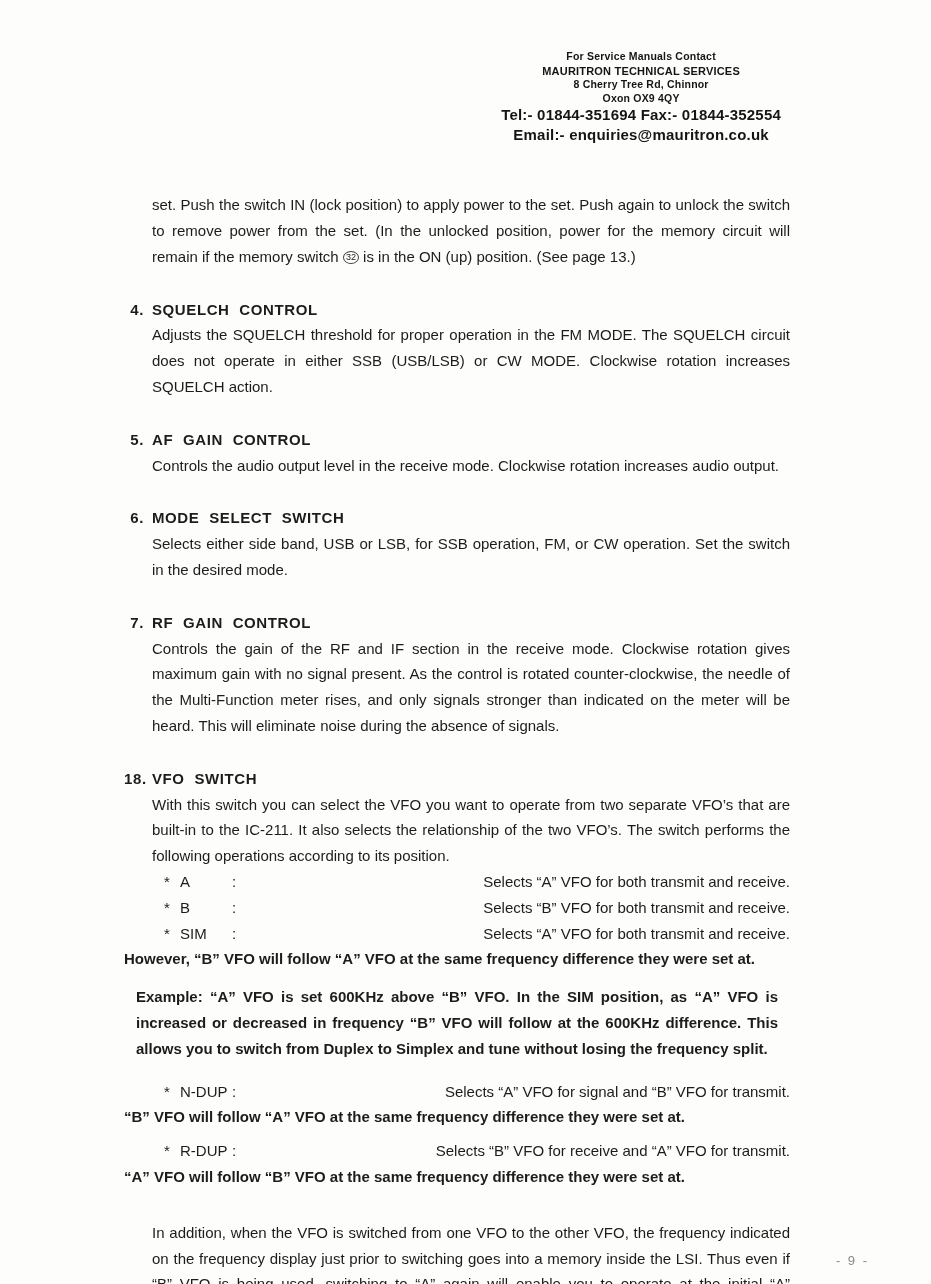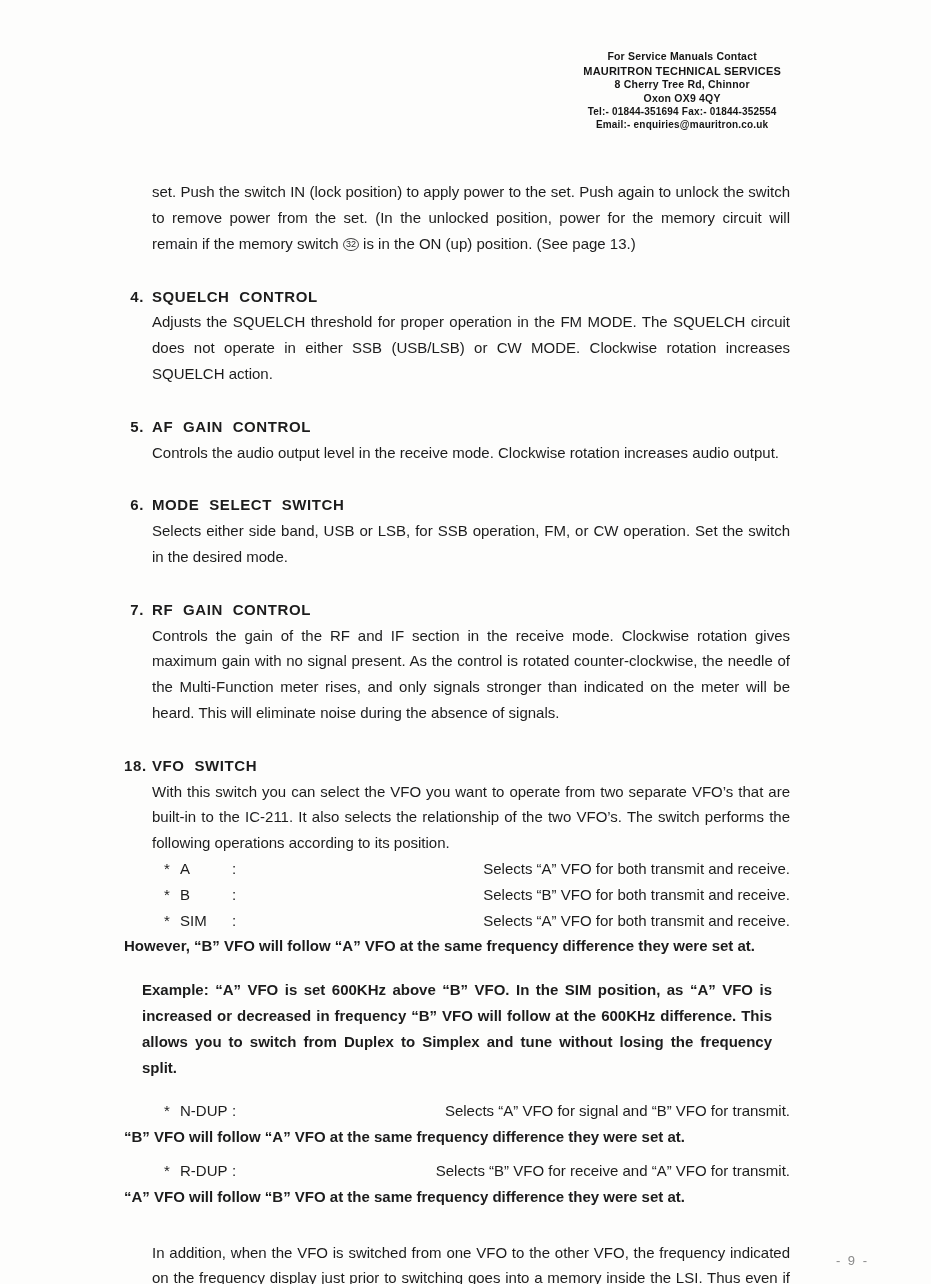--- a/index.html
+++ b/index.html
@@ -19,21 +19,21 @@
     width:fit-content;
     margin:50px 150px 0 auto;
     text-align:center;
     font-size:10.5px;
     line-height:1.3;
     color:#151515;
     font-weight:600;
     letter-spacing:0.2px;
   }
   .stamp .s2{font-weight:700;font-size:11px;}
-  .stamp .s5,.stamp .s6{font-size:10px;}
+  .stamp .s5,.stamp .s6{font-size:15px;}
   
   .content{
     margin:48px 0 0 124px;
     width:666px;
     font-size:15px;
     line-height:1.72;
   }
   .para{
     padding-left:28px;
     text-align:justify;
@@ -154,21 +154,21 @@
         <span class="vfo-txt">Selects “B” VFO for both transmit and receive.</span>
       </div>
 
       <div class="vfo-row">
         <span class="vfo-b">*</span>
         <span class="vfo-lbl">SIM</span>
         <span class="vfo-col">:</span>
         <span class="vfo-txt">Selects “A” VFO for both transmit and receive.</span>
       </div>
       <p class="vfo-cont" style="margin:0">However, “B” VFO will follow “A” VFO at the same frequency difference they were set at.</p>
-      <p class="vfo-cont" style="margin:18px">Example:  “A” VFO is set 600KHz above “B” VFO.  In the SIM position, as “A” VFO is increased or decreased in frequency “B” VFO will follow at the 600KHz difference.  This allows you to switch from Duplex to Simplex and tune without losing the frequency split.</p>
+      <p class="vfo-cont" style="margin:12px">Example:  “A” VFO is set 600KHz above “B” VFO.  In the SIM position, as “A” VFO is increased or decreased in frequency “B” VFO will follow at the 600KHz difference.  This allows you to switch from Duplex to Simplex and tune without losing the frequency split.</p>
 
       <div class="vfo-row gap-top">
         <span class="vfo-b">*</span>
         <span class="vfo-lbl">N-DUP</span>
         <span class="vfo-col">:</span>
         <span class="vfo-txt">Selects “A” VFO for signal and “B” VFO for transmit.</span>
       </div>
       <p class="vfo-cont" style="margin:0">“B” VFO will follow “A” VFO at the same frequency difference they were set at.</p>
 
       <div class="vfo-row gap-top-sm">

